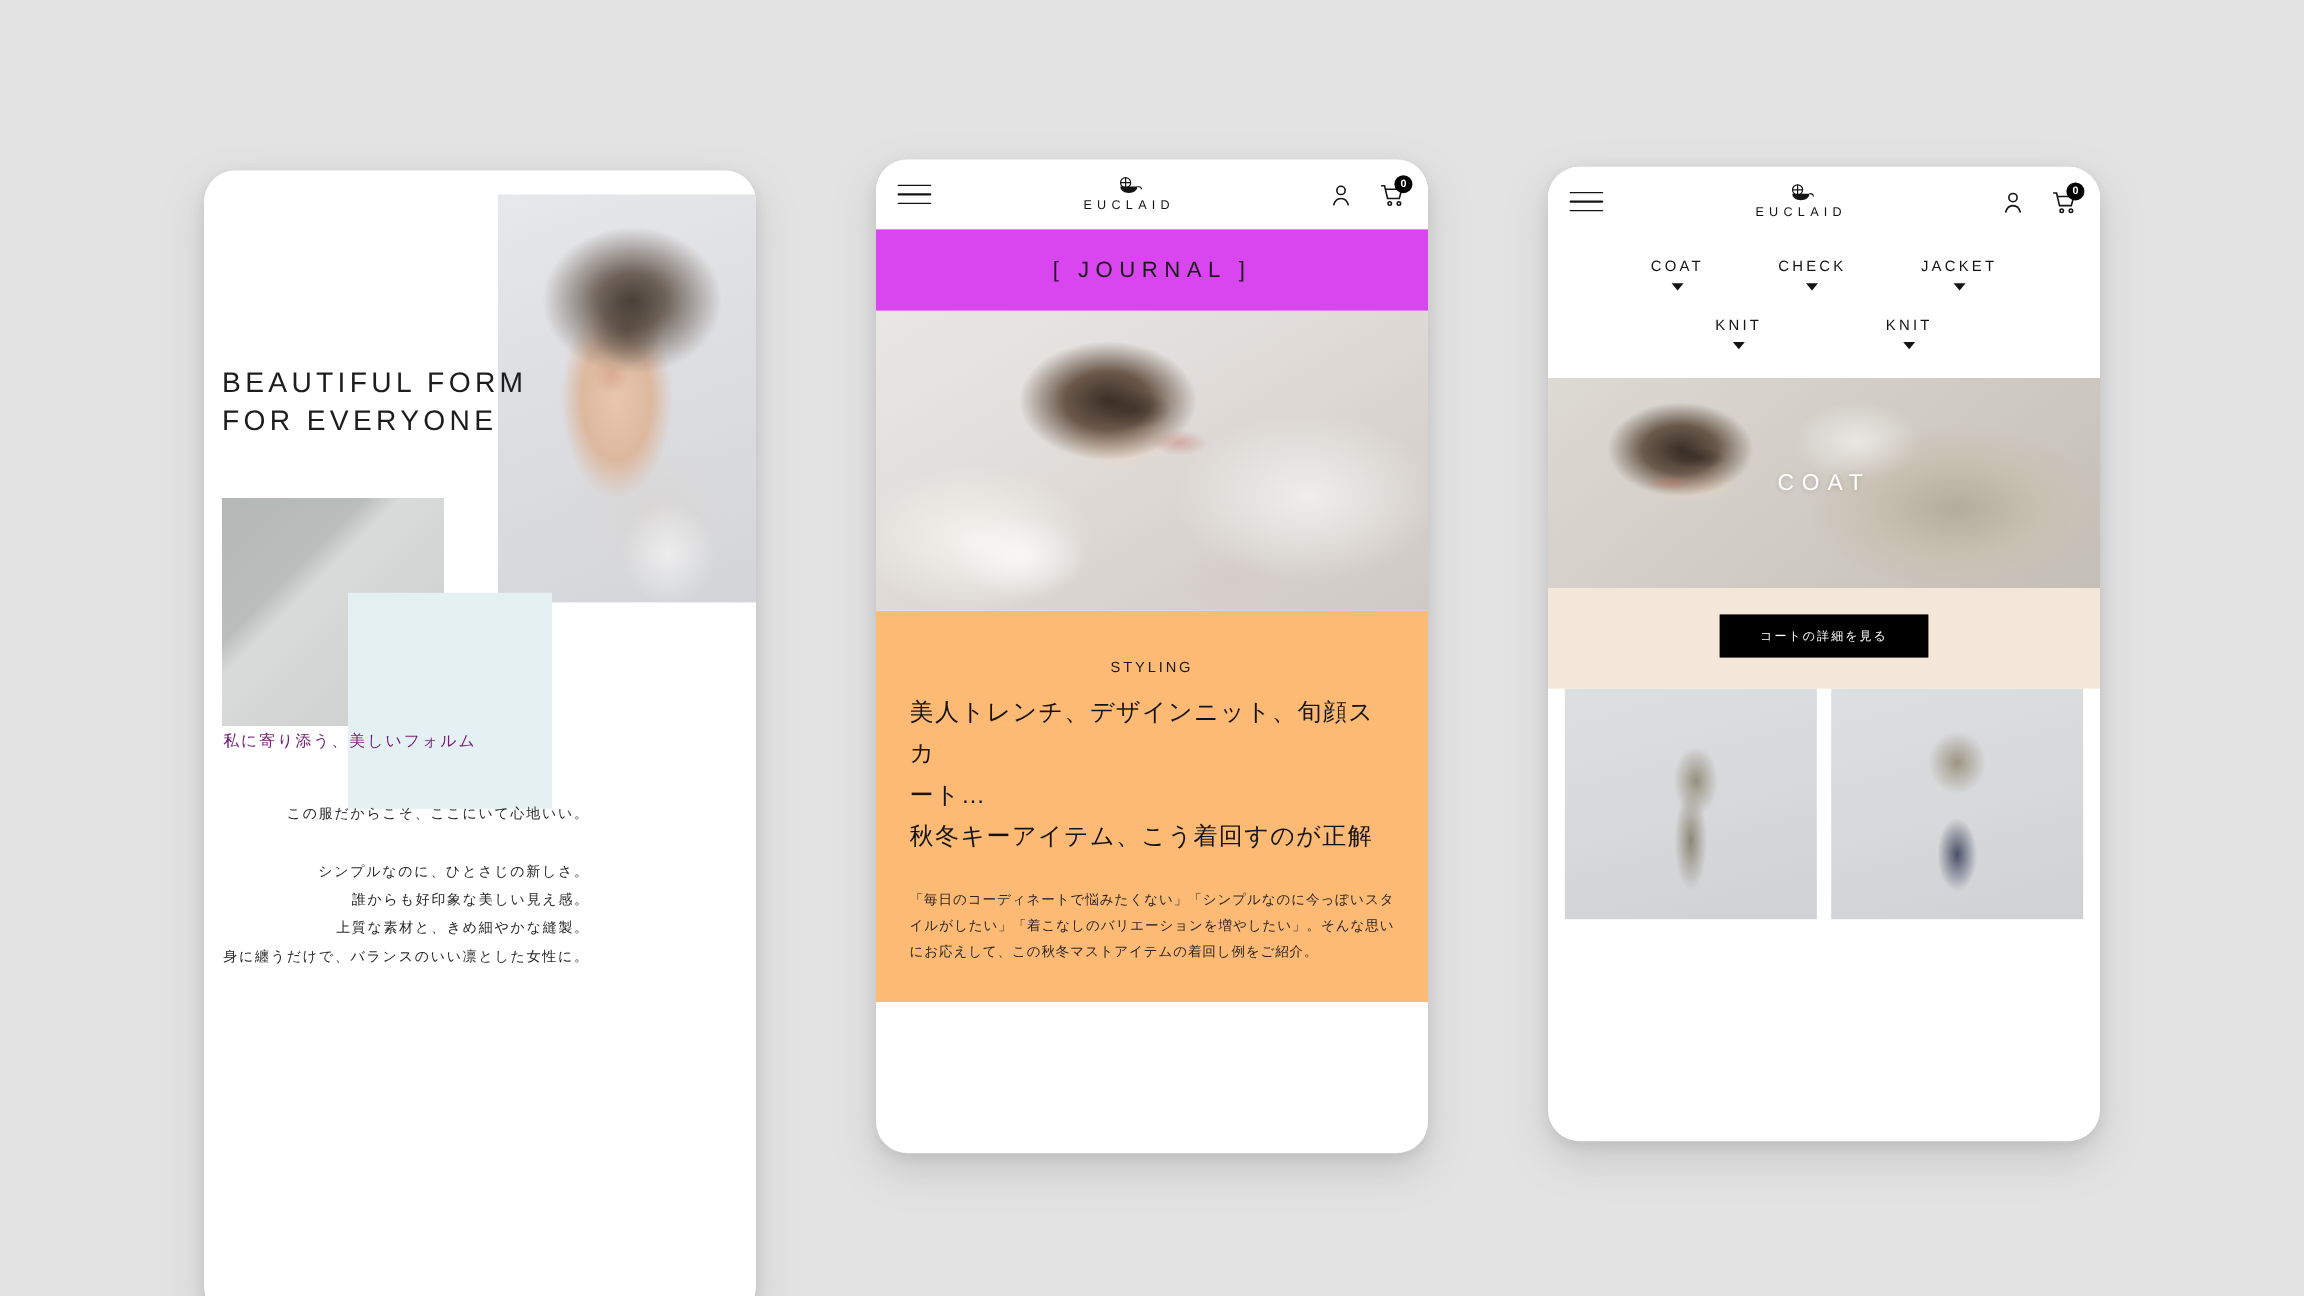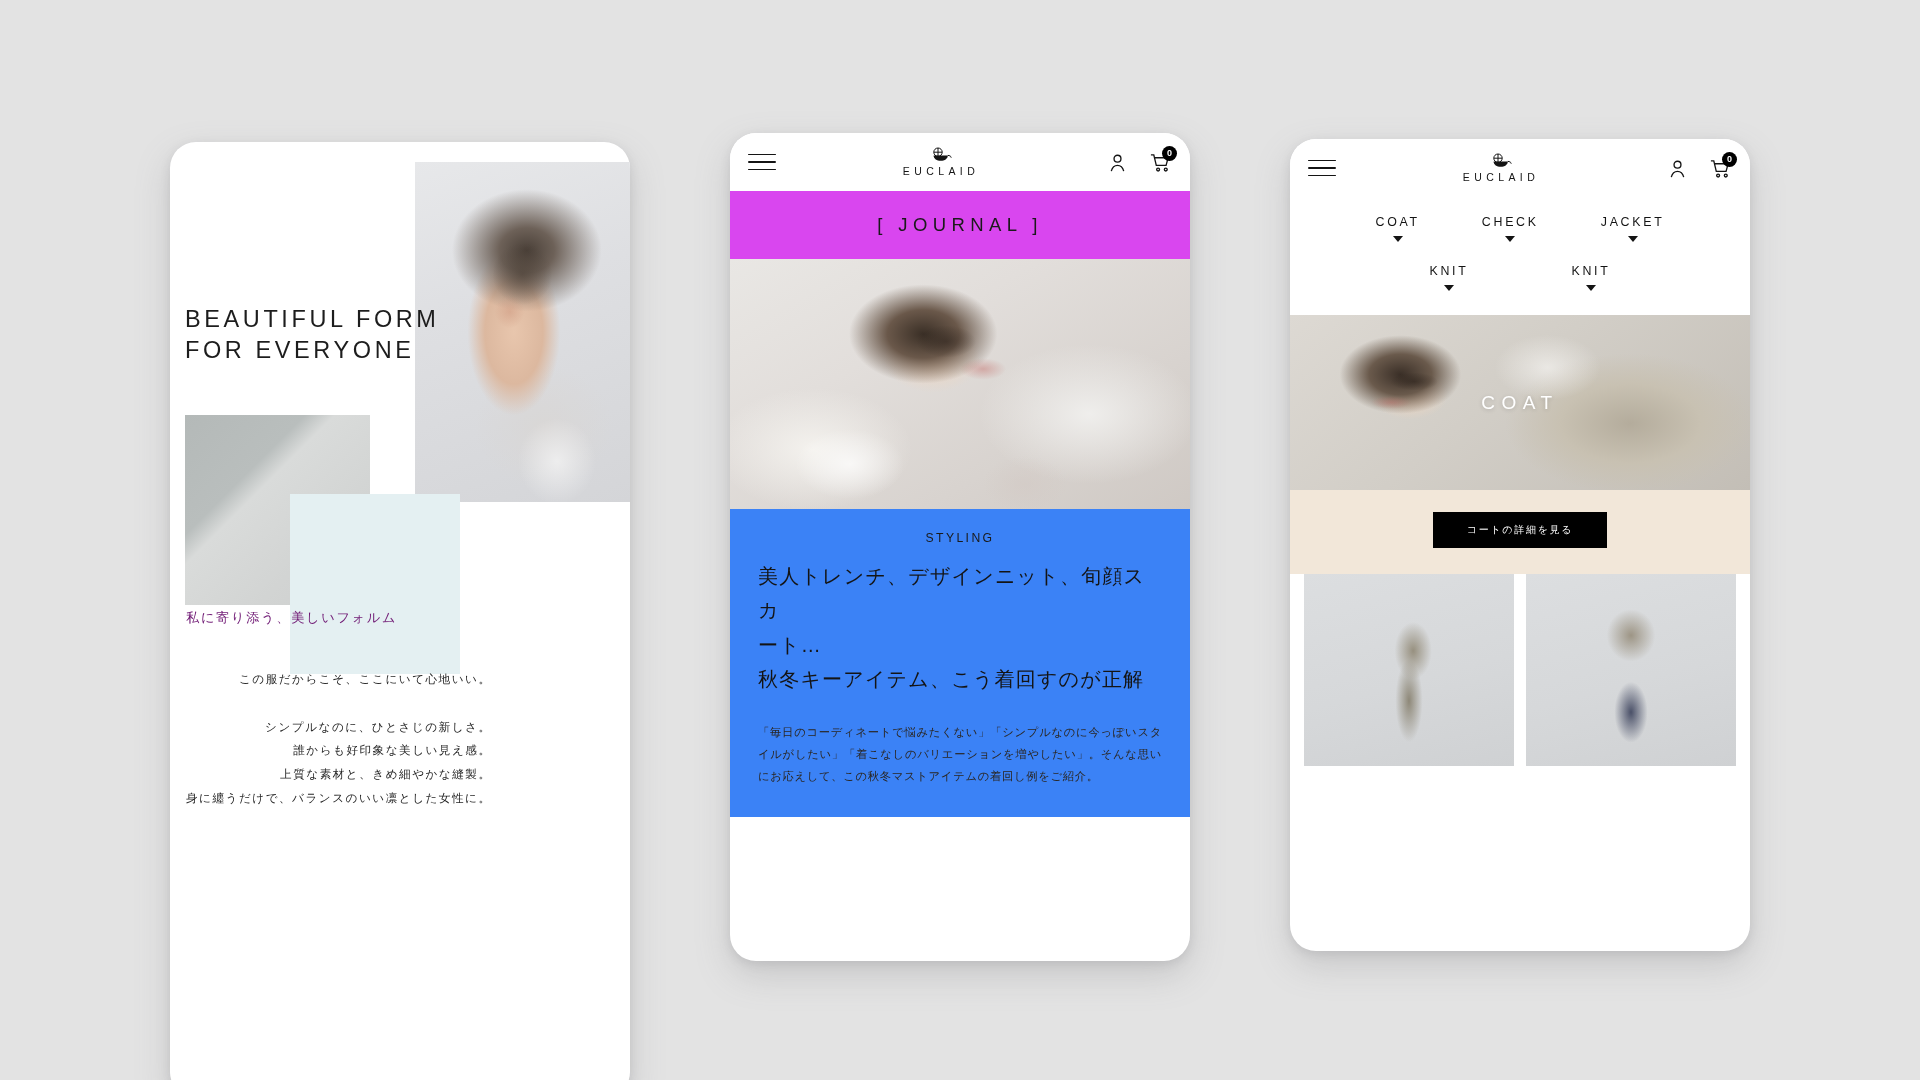--- a/index.html
+++ b/index.html
@@ -116,21 +116,21 @@
       linear-gradient(150deg, #e9e7e4 0%, #e2dedb 35%, #d8d3cf 70%, #cfc9c4 100%);
   }
   .journal-hero::after {
     content: ""; position: absolute; inset: 0;
     background:
       radial-gradient(ellipse 9% 9% at 47% 33%, rgba(40,30,24,.5) 0%, rgba(40,30,24,0) 72%),
       radial-gradient(ellipse 7% 6% at 55% 44%, rgba(195,110,105,.45) 0%, rgba(195,110,105,0) 72%),
       radial-gradient(ellipse 17% 20% at 26% 82%, rgba(255,255,255,.7) 0%, rgba(255,255,255,0) 70%),
       radial-gradient(ellipse 13% 16% at 64% 90%, rgba(210,200,195,.5) 0%, rgba(210,200,195,0) 70%);
   }
-  .journal-body { background: #3b82f6; padding: 22px 28px 30px; }
+  .journal-body { background: #fdba74; padding: 40px 28px 30px; }
   .styling-kicker {
     text-align: center; font-size: 12.2px; letter-spacing: 2.4px; color: #1a1a1a;
   }
   .styling-title {
     margin-top: 14px; text-align: left;
     font-size: 20px; letter-spacing: 1.2px; line-height: 1.72; color: #141414;
     white-space: pre-line;
   }
   .styling-desc {
     margin-top: 24px; font-size: 11.3px; letter-spacing: 0.7px;

